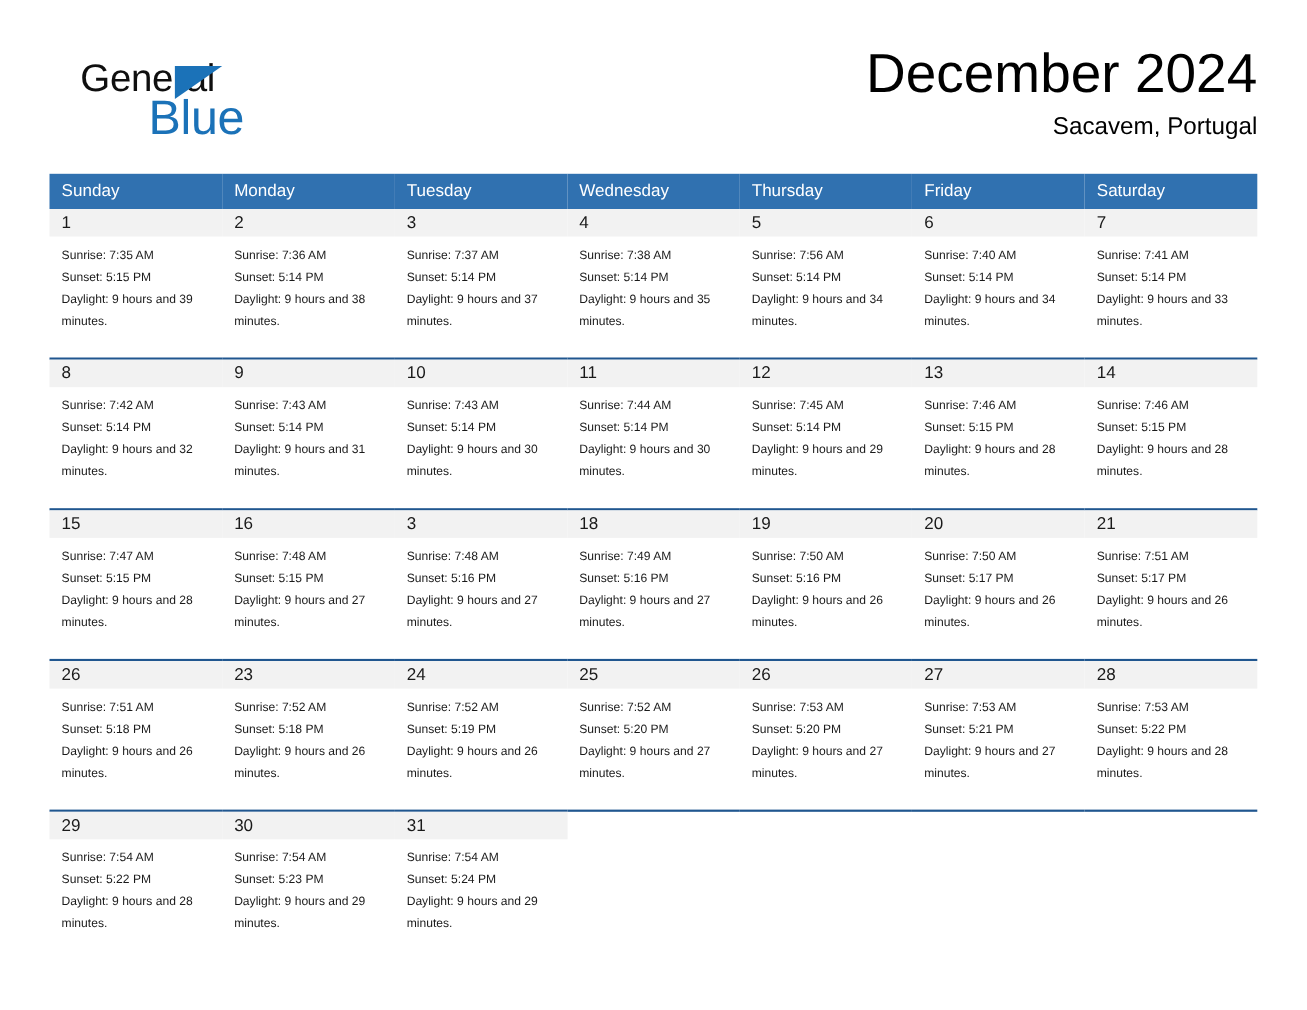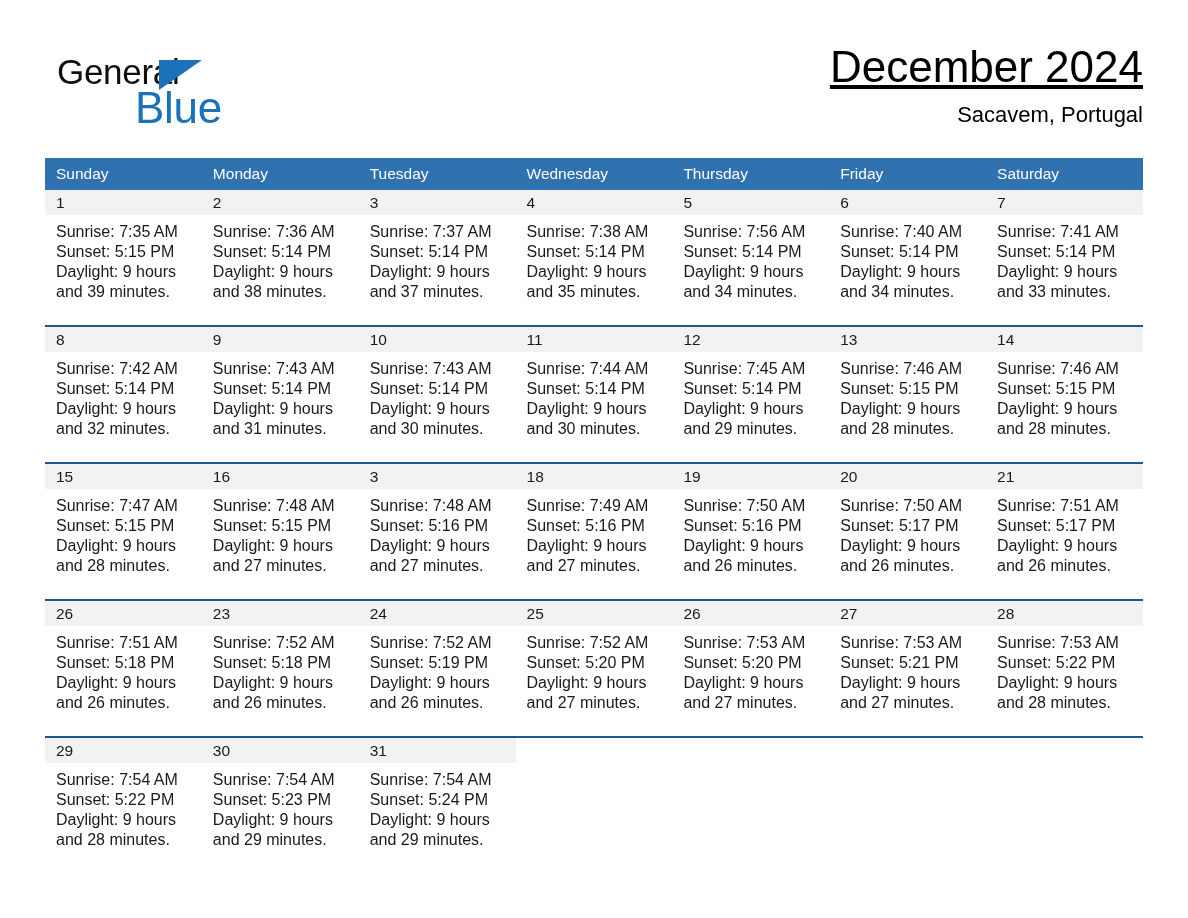--- a/index.html
+++ b/index.html
@@ -32,21 +32,21 @@
   }
   .logo {
     position: absolute;
     left: 12px;
     top: 12px;
     width: 260px;
     height: 78px;
   }
   .logo-general {
     position: absolute;
-    left: 0;
+    left: 16px;
     top: 0;
     font-size: 35px;
     line-height: 40px;
     color: #0f0f0f;
     letter-spacing: -0.3px;
     font-weight: 400;
   }
   .logo-tri {
     position: absolute;
     left: 102px;
@@ -66,26 +66,25 @@
     letter-spacing: -0.3px;
     font-weight: 400;
   }
   .title-block {
     position: absolute;
     right: 0;
     top: 0;
     text-align: right;
   }
   .cal-title {
-    font-size: 44px;
+    font-size: 50px;
     line-height: 54px;
     font-weight: 400;
     color: #000000;
     white-space: nowrap;
-    text-decoration: underline;
   }
   .cal-subtitle {
     font-size: 22px;
     line-height: 34px;
     font-weight: 400;
     color: #000000;
     white-space: nowrap;
     margin-top: 4px;
   }
 
@@ -138,21 +137,21 @@
     padding-left: 11px;
     font-size: 15.5px;
     color: #1a1a1a;
     box-sizing: border-box;
   }
   .cell.blank .daynum-band {
     background: transparent;
   }
   .details {
     padding: 7px 8px 0 11px;
-    font-size: 16px;
+    font-size: 11px;
     line-height: 20px;
     color: #1a1a1a;
   }
   .details div {
     white-space: nowrap;
   }
   .details .dl-wrap {
     white-space: normal;
   }
 </style>

